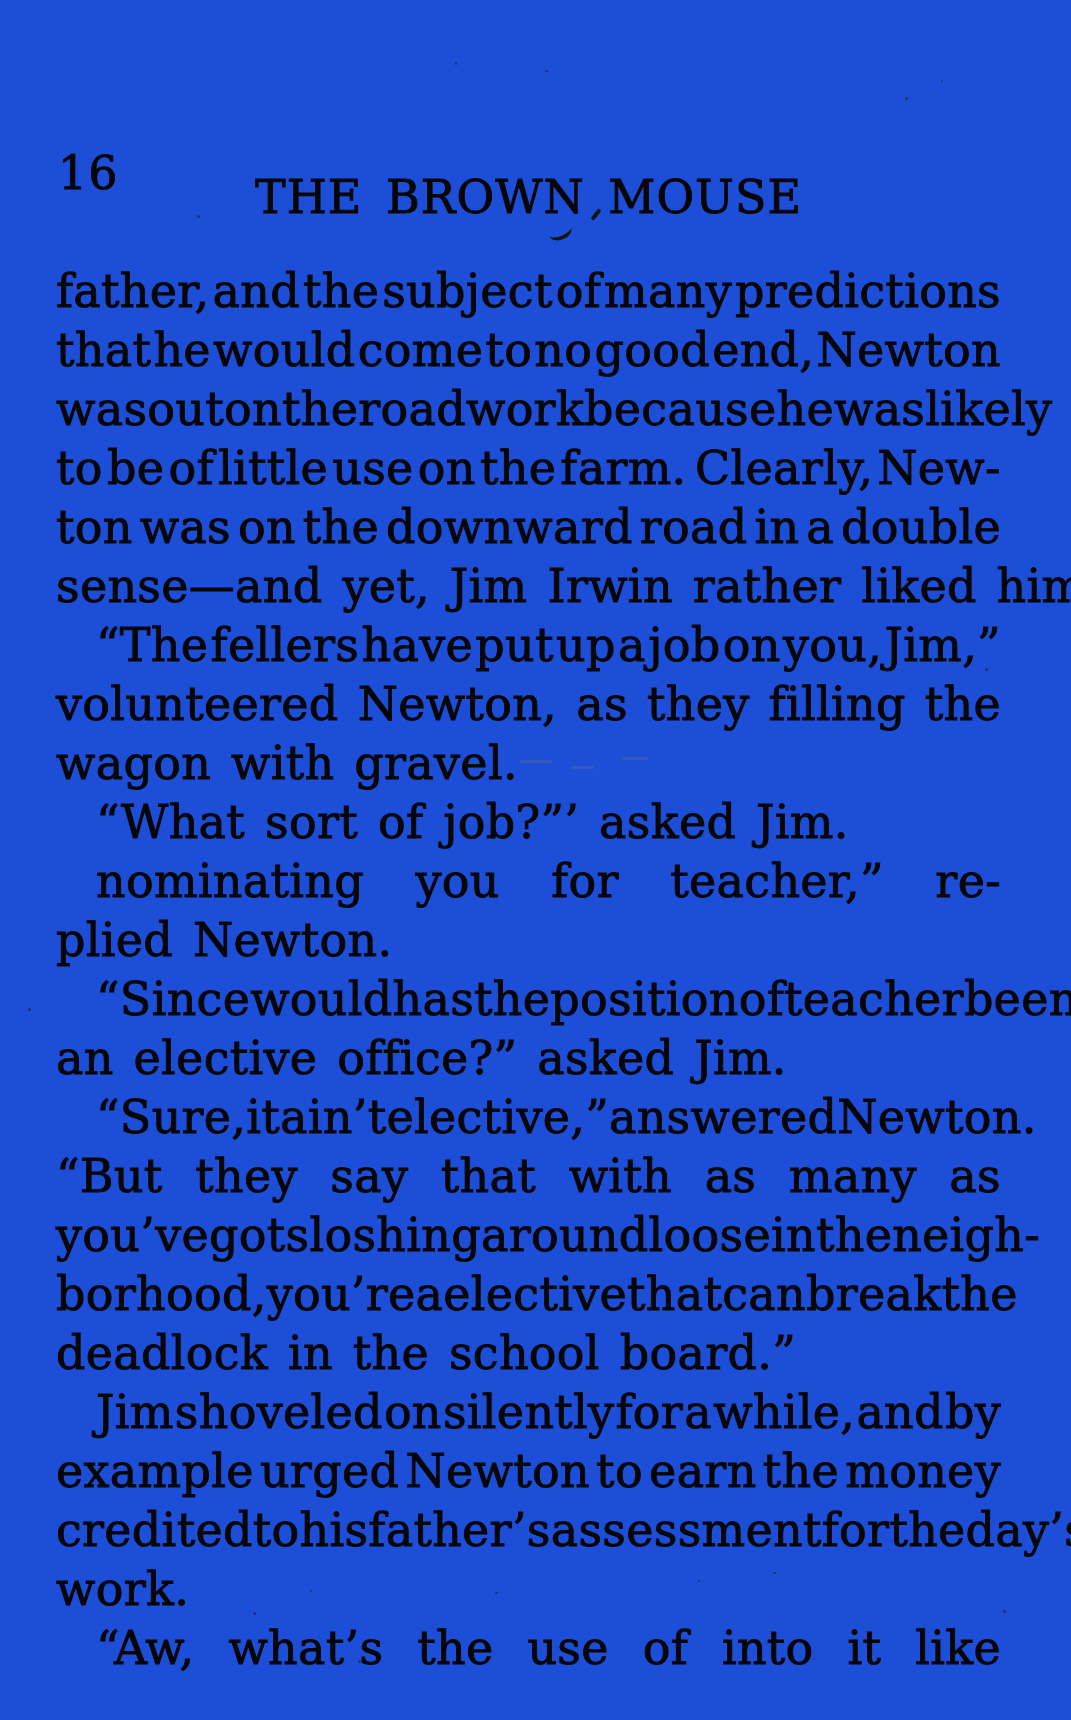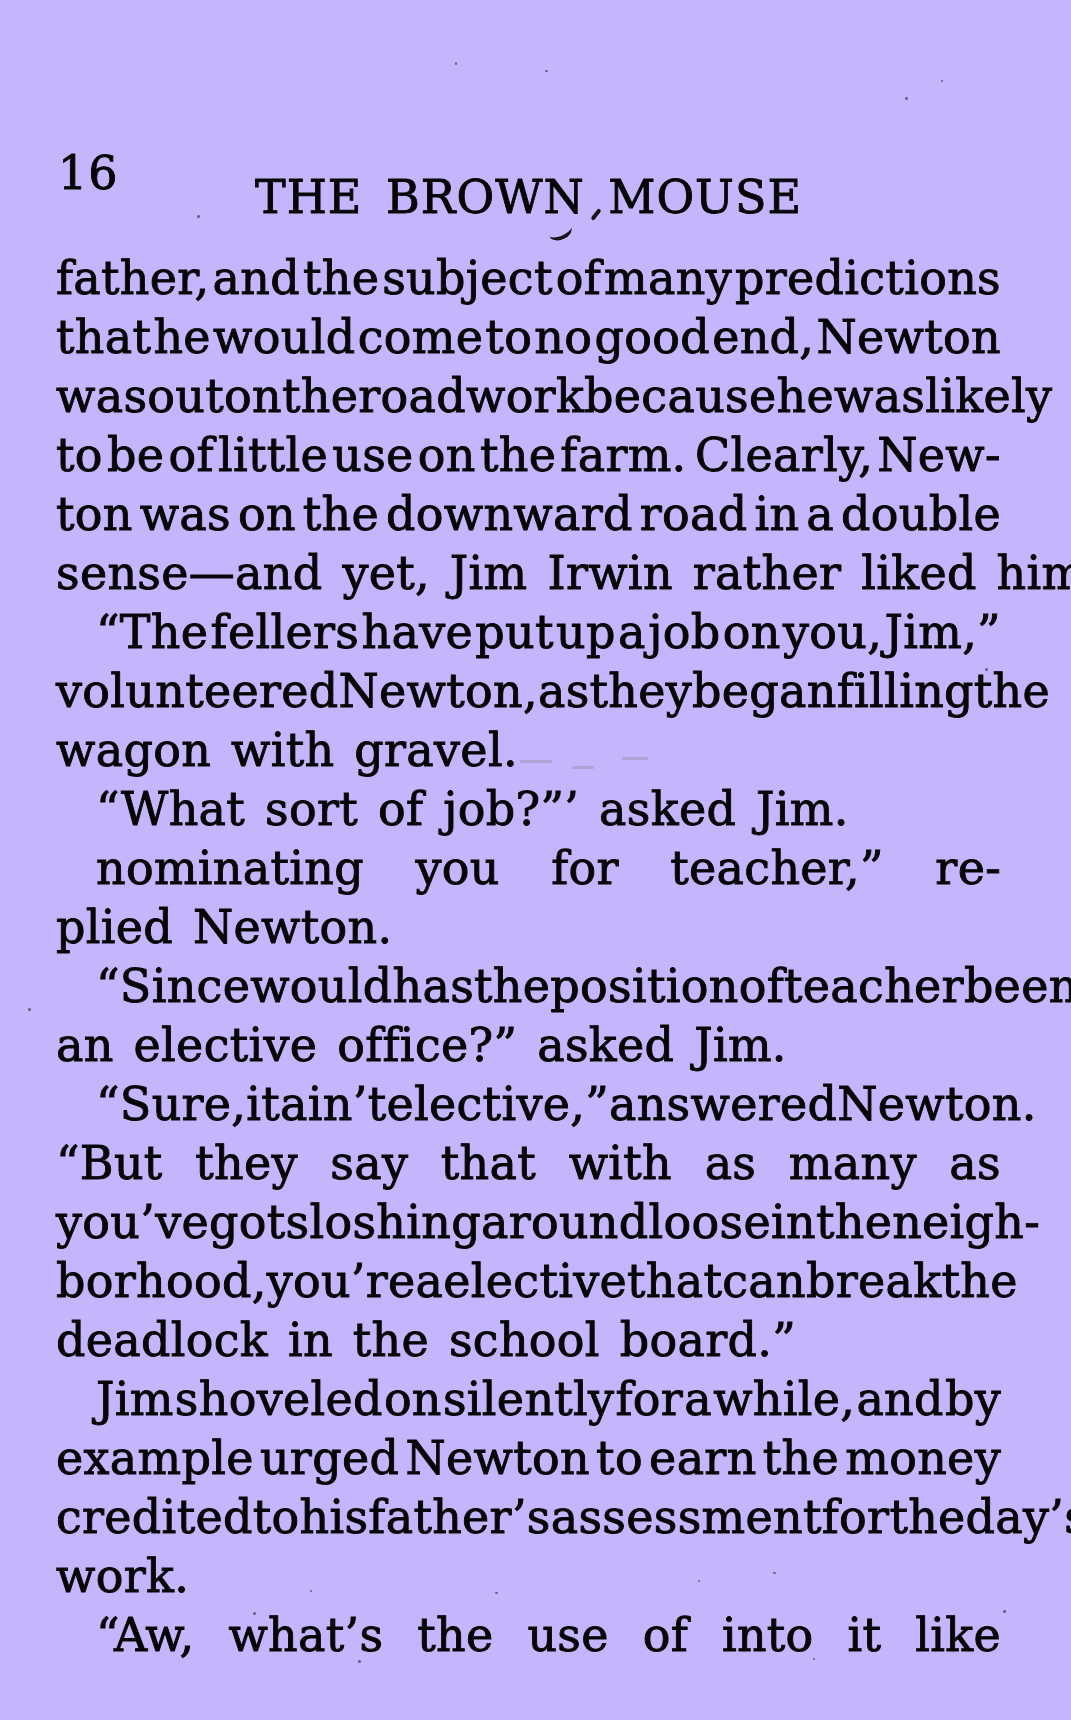--- a/index.html
+++ b/index.html
@@ -1,30 +1,30 @@
 <!DOCTYPE html>
 <html><head>
 <meta charset="utf-8">
 <style>
   html,body{margin:0;padding:0;}
   body{
     width:1071px;height:1720px;position:relative;background:#ffffff;overflow:hidden;
     font-family:"DejaVu Serif", serif;color:#060606;
     -webkit-font-smoothing:antialiased;
   }
-  .page{position:absolute;inset:0;background:#c4b5fd;}
+  .page{position:absolute;inset:0;background:#1d4ed8;}
   
   .header{
     position:absolute;left:56px;top:143px;width:945px;height:60px;line-height:60px;
     font-size:46px;-webkit-text-stroke:0.9px #060606;letter-spacing:1px;
   }
   .pagenum{position:absolute;left:2px;top:0;}
   .runtitle{display:block;text-align:center;word-spacing:8px;margin-top:24px;}
   
-  .textcol{position:absolute;left:56px;top:249px;width:945px;}
+  .textcol{position:absolute;left:56px;top:262px;width:945px;}
   .line{
     height:59px;line-height:59px;font-size:46px;white-space:pre;
     -webkit-text-stroke:0.9px #060606;letter-spacing:0.3px;word-spacing:5px;
   }
   .j{display:flex;justify-content:space-between;white-space:normal;}
   .in{padding-left:40px;align-items:center;}
   
   .sp{position:absolute;background:#222;border-radius:50%;opacity:0.6;display:block;}
   .smudge{position:absolute;background:#777;opacity:0.3;border-radius:2px;display:block;}
   .tickcurve{
@@ -115,21 +115,20 @@
         <span>job</span>
         <span>on</span>
         <span>you,</span>
         <span>Jim,”</span>
       </div>
     <div class="line j">
         <span>volunteered</span>
         <span>Newton,</span>
         <span>as</span>
         <span>they</span>
-        <span>began</span>
         <span>filling</span>
         <span>the</span>
       </div>
     <div class="line">wagon with gravel.</div>
     <div class="line in">“What sort of job?”’ asked Jim.</div>
     <div class="line j in">
         <span>nominating</span>
         <span>you</span>
         <span>for</span>
         <span>teacher,”</span>

